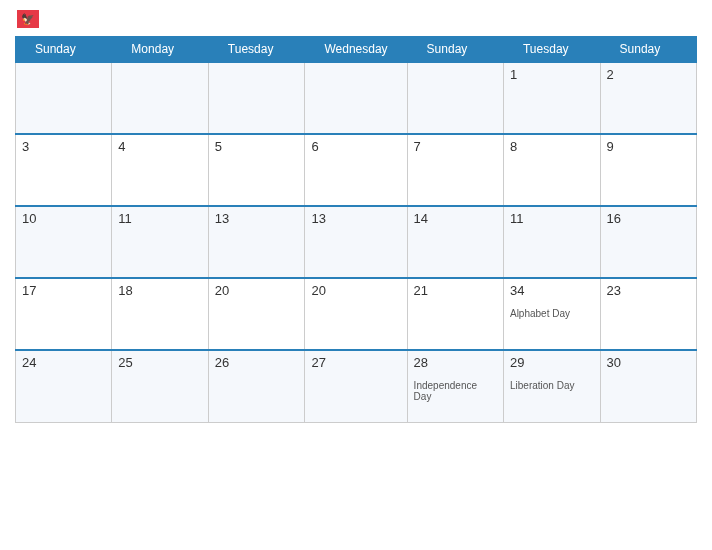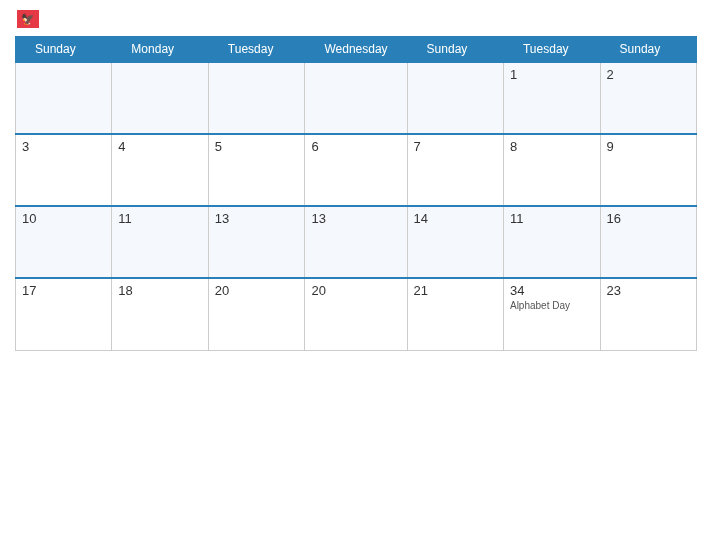--- a/index.html
+++ b/index.html
@@ -79,21 +79,21 @@
       width: calc(100% / 7);
     }
     tbody tr td .day-number {
       font-size: 13px;
       color: #333;
       display: block;
     }
     tbody tr td .event {
       font-size: 10px;
       color: #555;
-      margin-top: 2px;
+      margin-top: 10px;
       display: block;
     }
     tbody tr td.empty {
       background: #fff;
     }
     tbody tr:nth-child(odd) td {
       background-color: #f5f8fc;
     }
     tbody tr:nth-child(even) td {
       background-color: #fff;
@@ -210,15 +210,40 @@
             <span class="day-number">21</span>
           </td>
           <td>
             <span class="day-number">34</span>
             <span class="event">Alphabet Day</span>
           </td>
           <td>
             <span class="day-number">23</span>
           </td>
         </tr>
+        <tr class="border-top-blue">
+          <td>
+            <span class="day-number">24</span>
+          </td>
+          <td>
+            <span class="day-number">25</span>
+          </td>
+          <td>
+            <span class="day-number">26</span>
+          </td>
+          <td>
+            <span class="day-number">27</span>
+          </td>
+          <td>
+            <span class="day-number">28</span>
+            <span class="event">Independence Day</span>
+          </td>
+          <td>
+            <span class="day-number">29</span>
+            <span class="event">Liberation Day</span>
+          </td>
+          <td>
+            <span class="day-number">30</span>
+          </td>
+        </tr>
       </tbody>
   </table>
 </div>
 
 </body></html>

